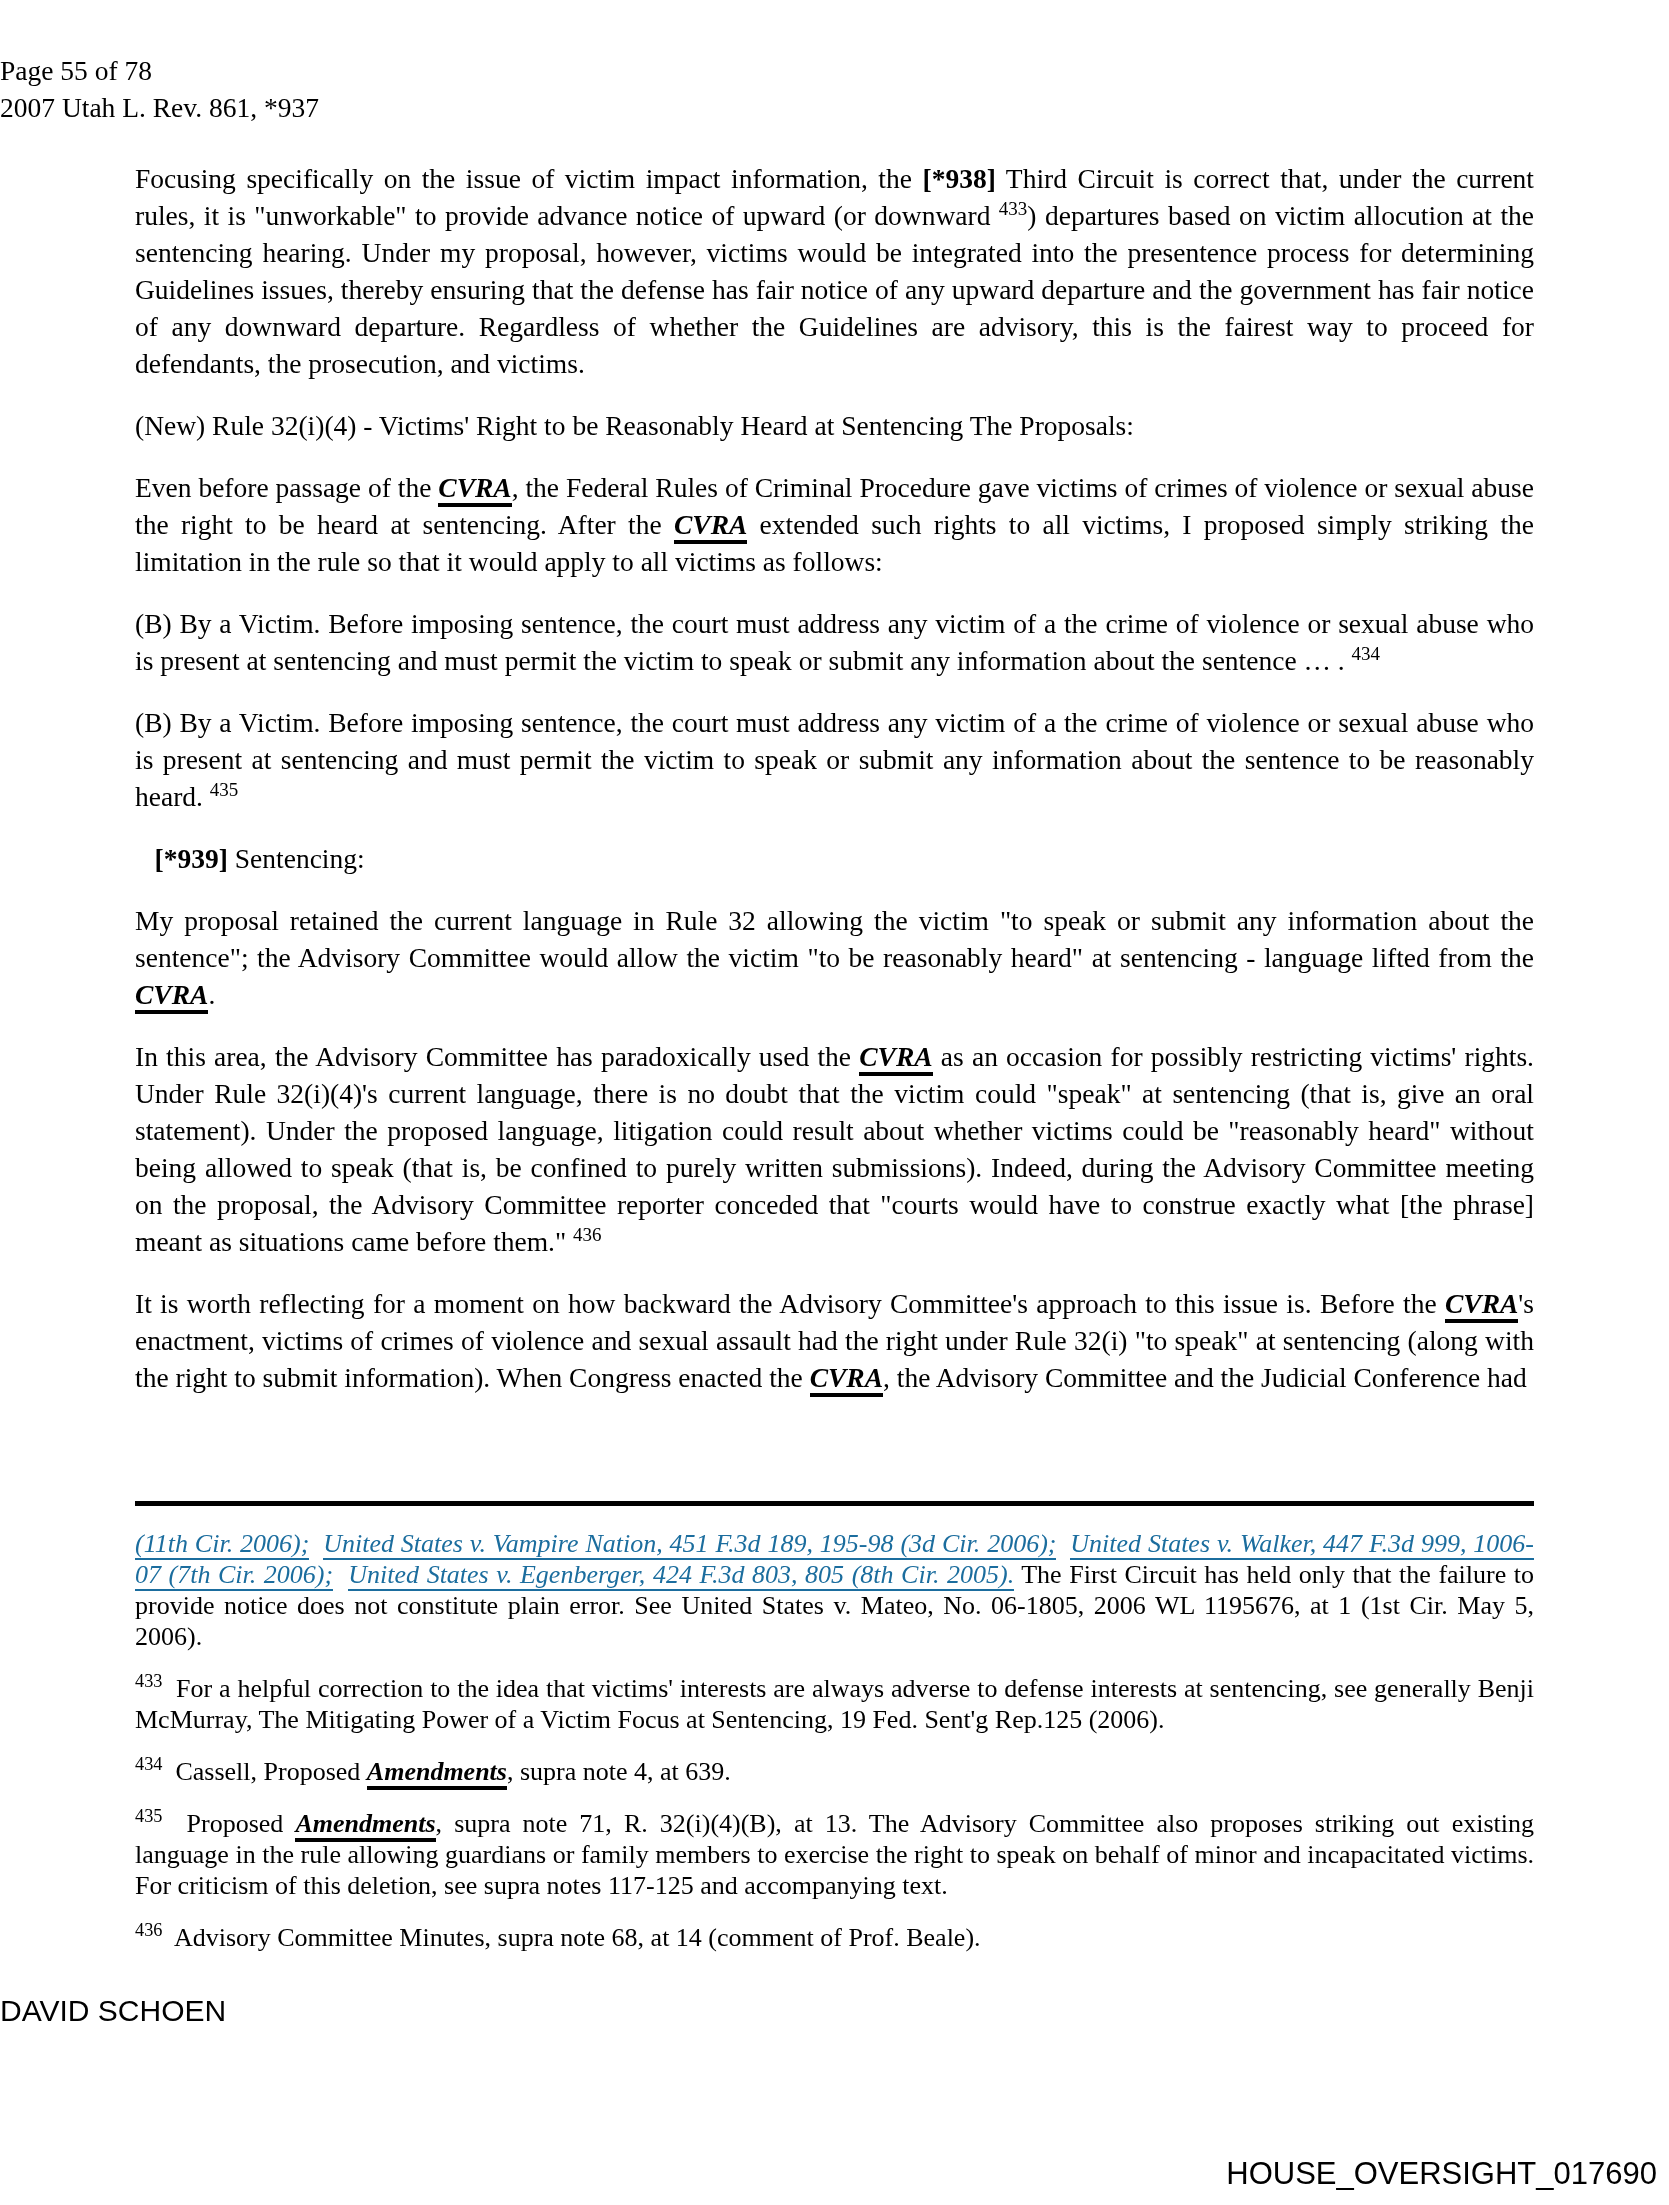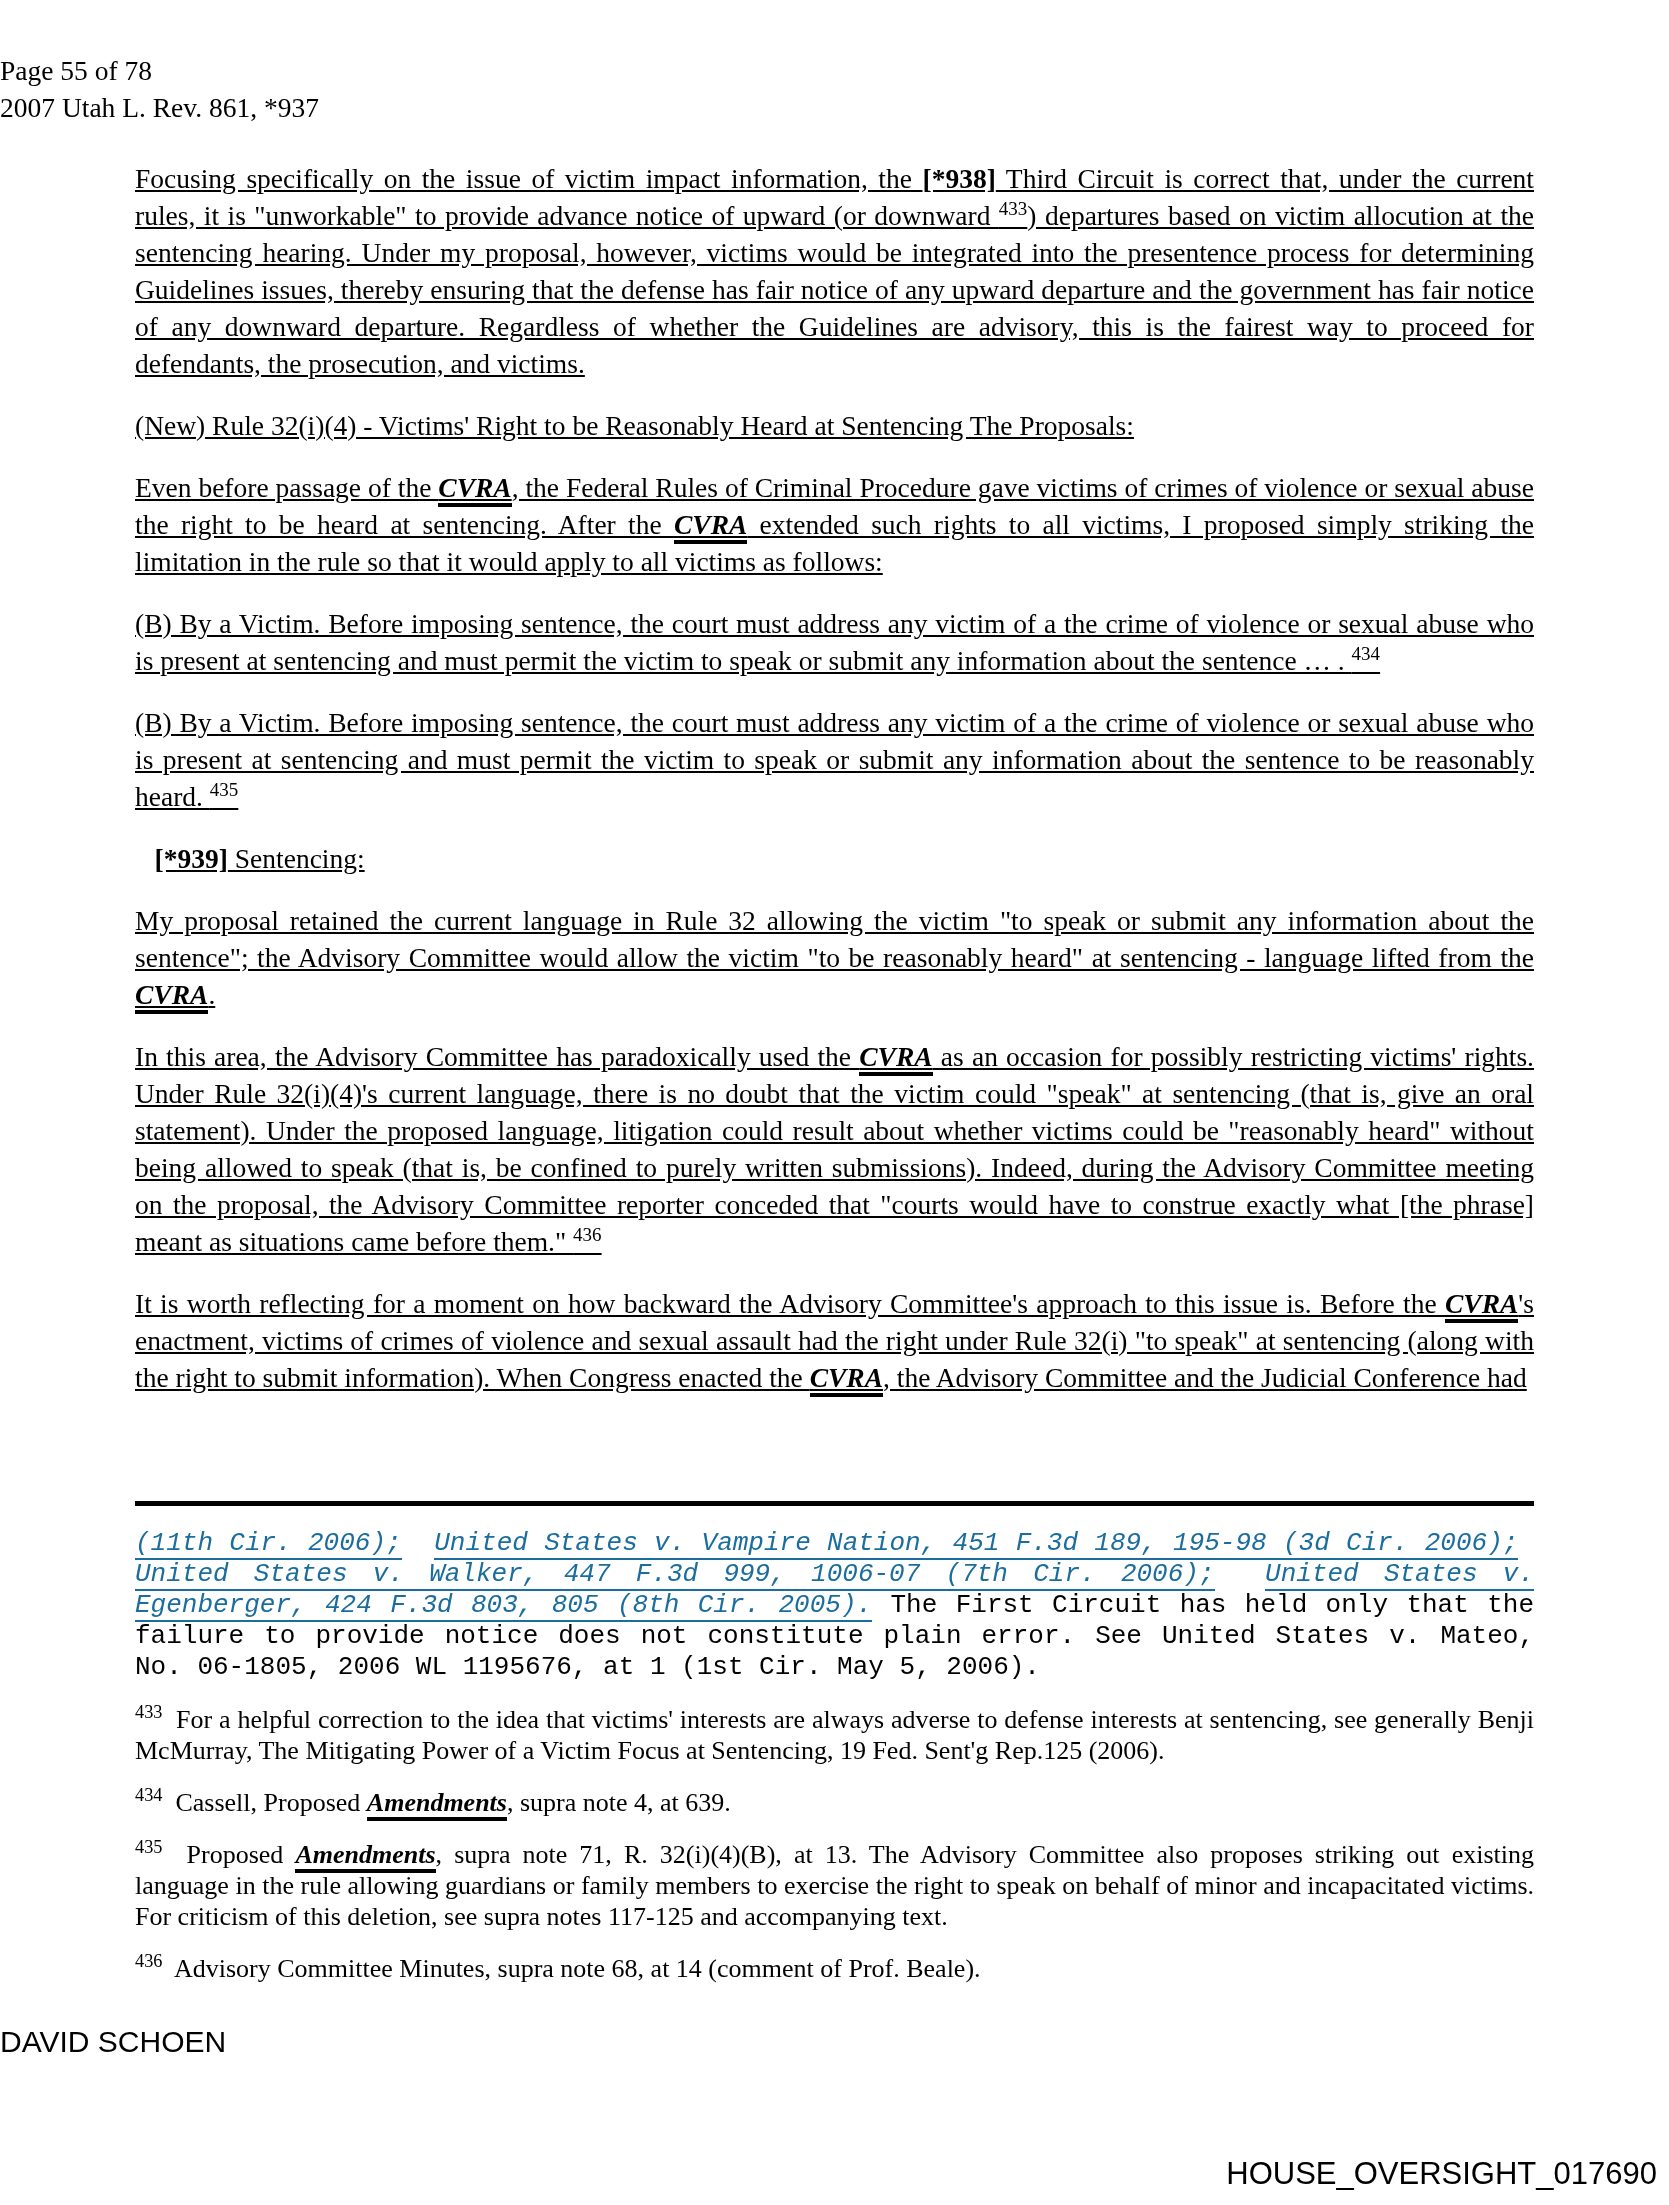--- a/index.html
+++ b/index.html
@@ -22,21 +22,20 @@
     font-size: 27.5px;
     line-height: 30px;
     margin-top: 6.5px;
   }
   .content { padding: 0 135px; }
   .body-para {
     font-size: 27.5px;
     line-height: 37px;
     text-align: justify;
     margin: 25px 0 0 0;
-    text-decoration: underline;
   }
   #bodyparas .body-para:first-child { margin-top: 37px; }
   .indent-sm { text-indent: 9.2px; }
   .indent-md { text-indent: 19.6px; }
   .b { font-weight: bold; }
   .emph {
     font-weight: bold;
     font-style: italic;
     border-bottom: 4.6px solid #000000;
   }
@@ -57,21 +56,21 @@
     margin: 105px 0 0 0;
     width: 100%;
   }
   #footnotes { margin-top: 22px; }
   .fn-para {
     font-size: 26px;
     line-height: 31px;
     text-align: justify;
     margin: 21px 0 0 0;
   }
-  #footnotes .fn-para:first-child { margin-top: 0; font-family: Liberation Mono, monospace; }
+  #footnotes .fn-para:first-child { margin-top: 0; }
   .fn-para .sup { font-size: 18.3px; }
   .author {
     font-family: "Liberation Sans", sans-serif;
     font-size: 30px;
     margin-top: 41px;
   }
   .watermark {
     position: absolute;
     top: 2156px;
     right: 12px;

